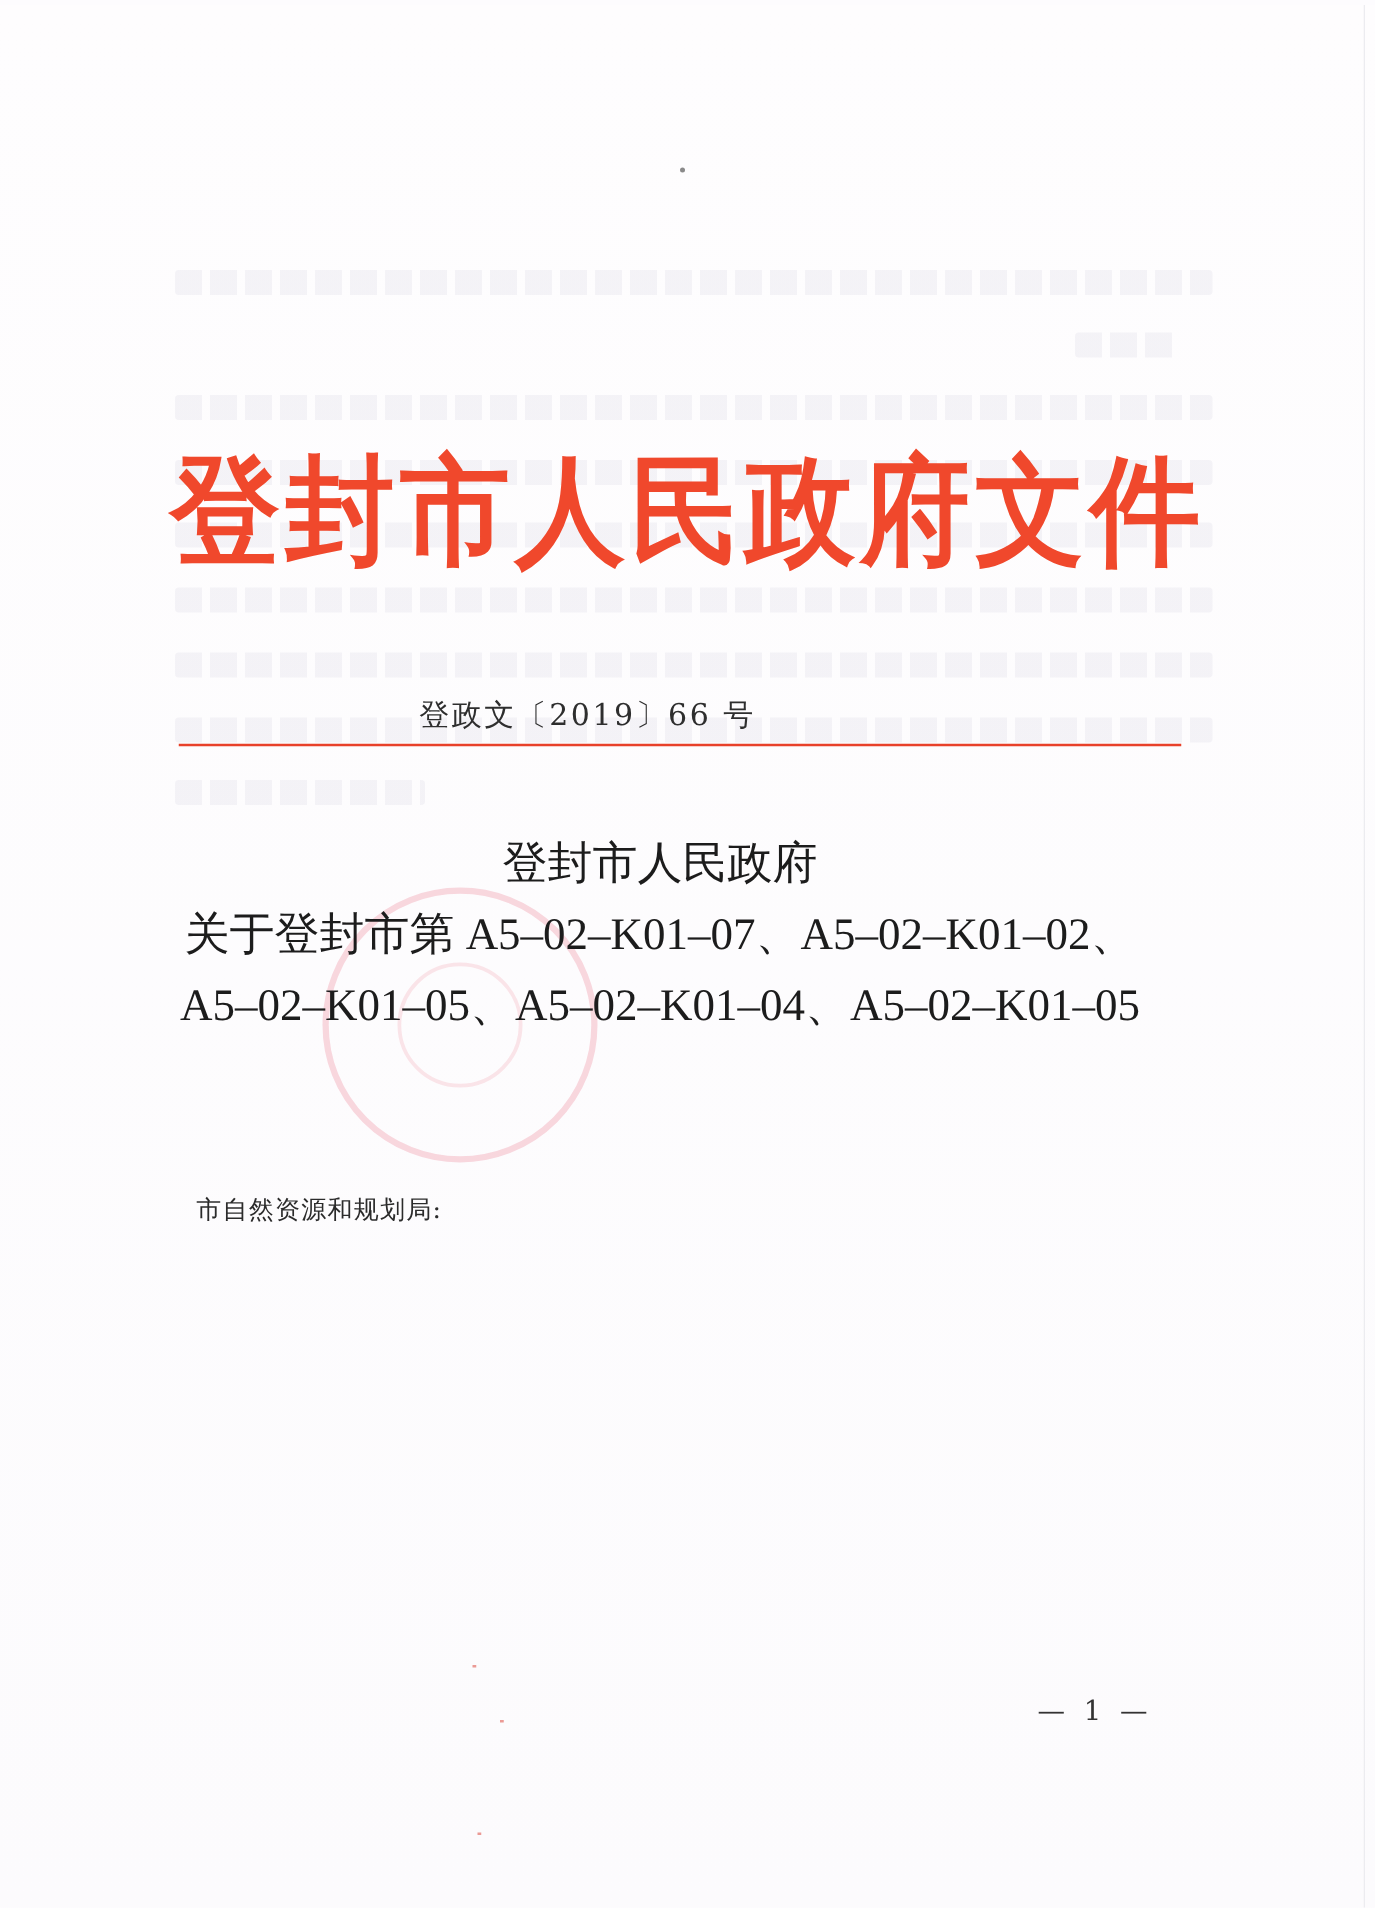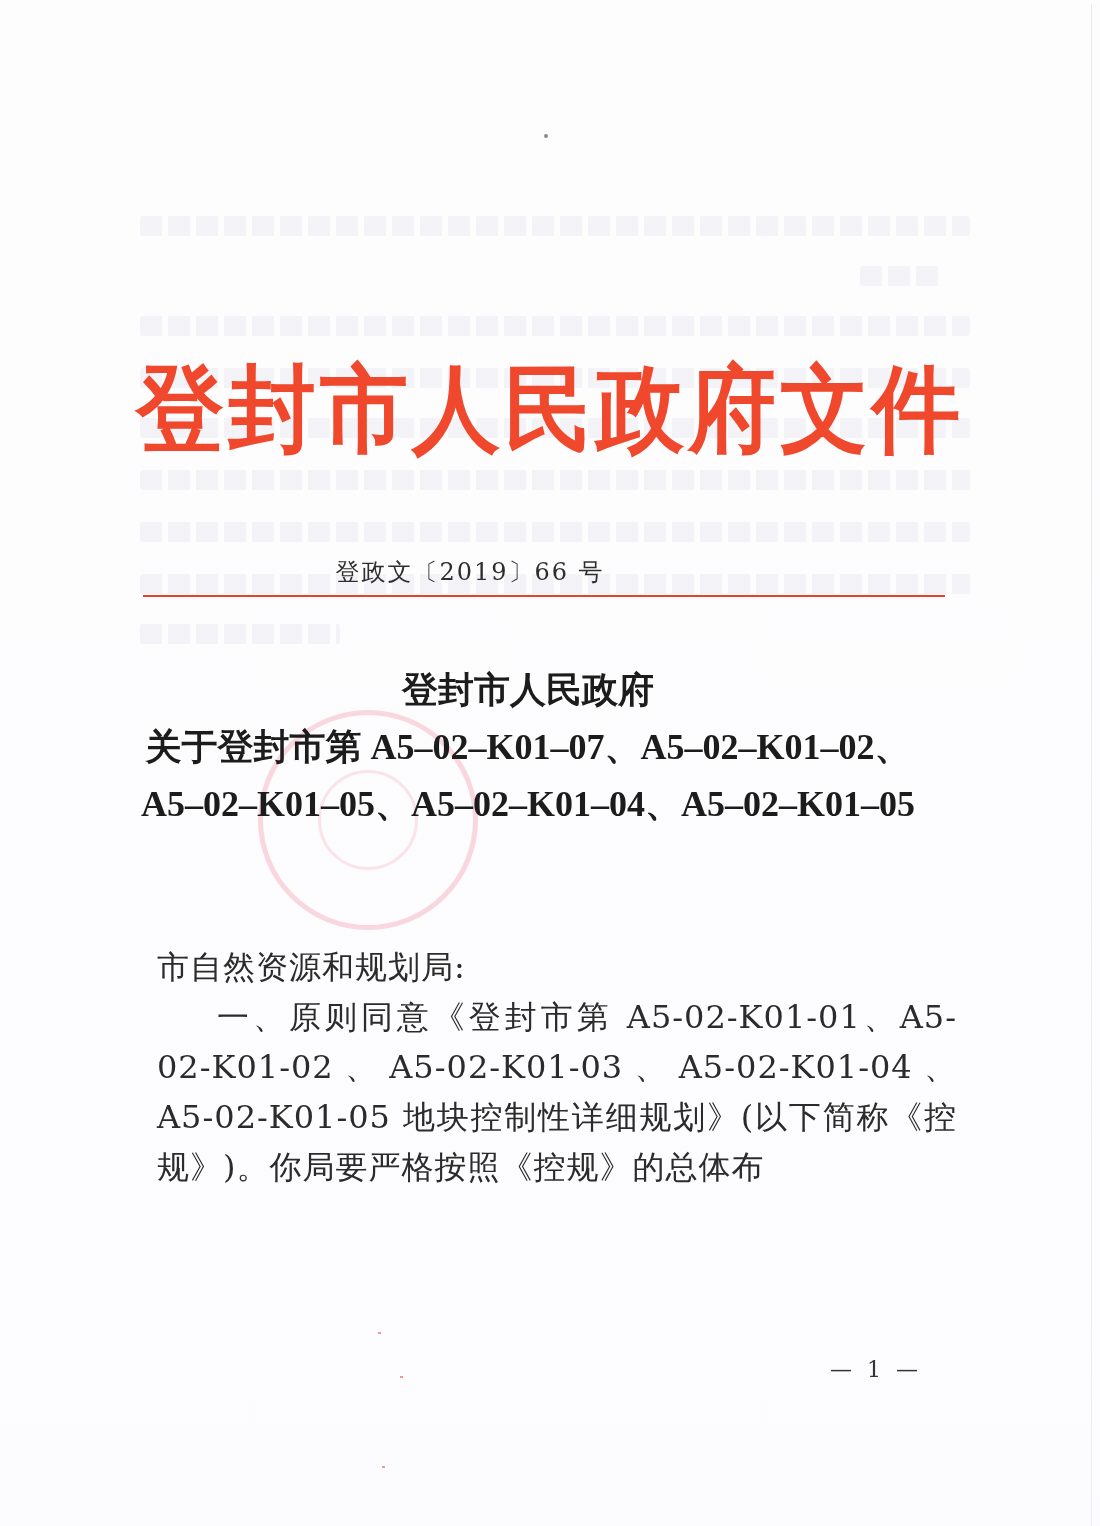--- a/index.html
+++ b/index.html
@@ -100,36 +100,36 @@
       border: 3px solid rgba(236, 120, 140, 0.18);
       box-sizing: border-box;
     }
     .title-block {
       position: absolute;
       left: 0;
       width: 1056px;
       top: 658px;
       text-align: center;
       font-family: "Liberation Serif", "DejaVu Serif", serif;
-      font-weight: bold;
+      font-weight: normal;
       font-size: 36px;
       line-height: 57px;
       color: #1c1c1c;
     }
     .title-line {
       display: block;
       white-space: nowrap;
     }
     .body-text {
       position: absolute;
       left: 157px;
       top: 938px;
       width: 800px;
       font-family: "DejaVu Serif", "Liberation Serif", serif;
-      font-size: 32px;
+      font-size: 20px;
       line-height: 50px;
       color: #2b2b2b;
       letter-spacing: 1px;
     }
     .para {
       margin: 0;
       text-align: justify;
       text-align-last: left;
     }
     .indent {
@@ -180,21 +180,20 @@
   </div>
 
   <div class="title-block">
     <span class="title-line">登封市人民政府</span>
     <span class="title-line">关于登封市第 A5–02–K01–07、A5–02–K01–02、</span>
     <span class="title-line">A5–02–K01–05、A5–02–K01–04、A5–02–K01–05</span>
   </div>
 
   <div class="body-text">
     <p class="para">市自然资源和规划局:</p>
-    <p class="para indent">一、原则同意《登封市第 A5-02-K01-01、A5-02-K01-02、A5-02-K01-03、A5-02-K01-04、A5-02-K01-05 地块控制性详细规划》(以下简称《控规》)。你局要严格按照《控规》的总体布</p>
   </div>
 
   <span class="speck" style="left:378px; top:1328px;"></span>
   <span class="speck" style="left:400px; top:1372px;"></span>
   <span class="speck" style="left:382px; top:1462px;"></span>
 
   <div class="page-number">— 1 —</div>
 </div>
 
 </body></html>

